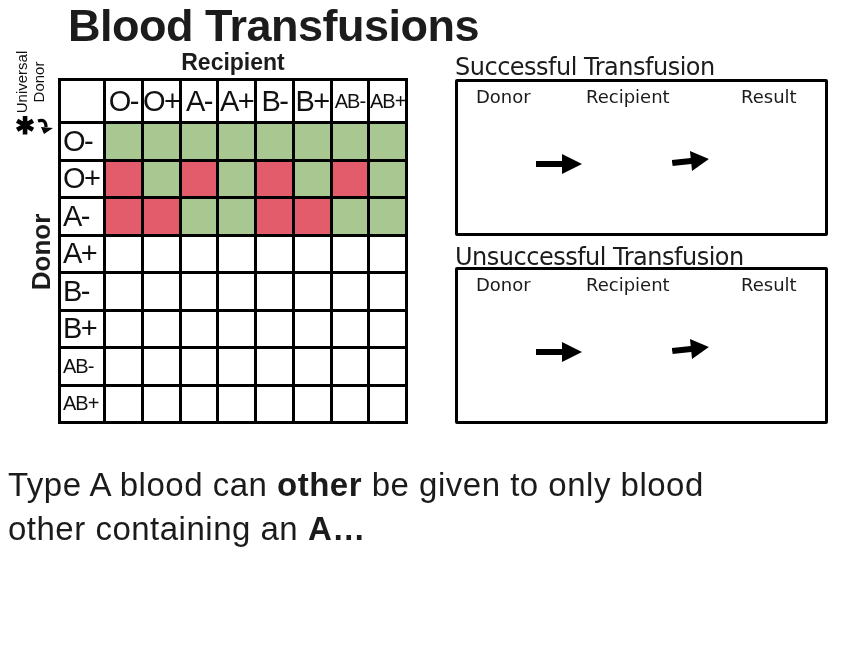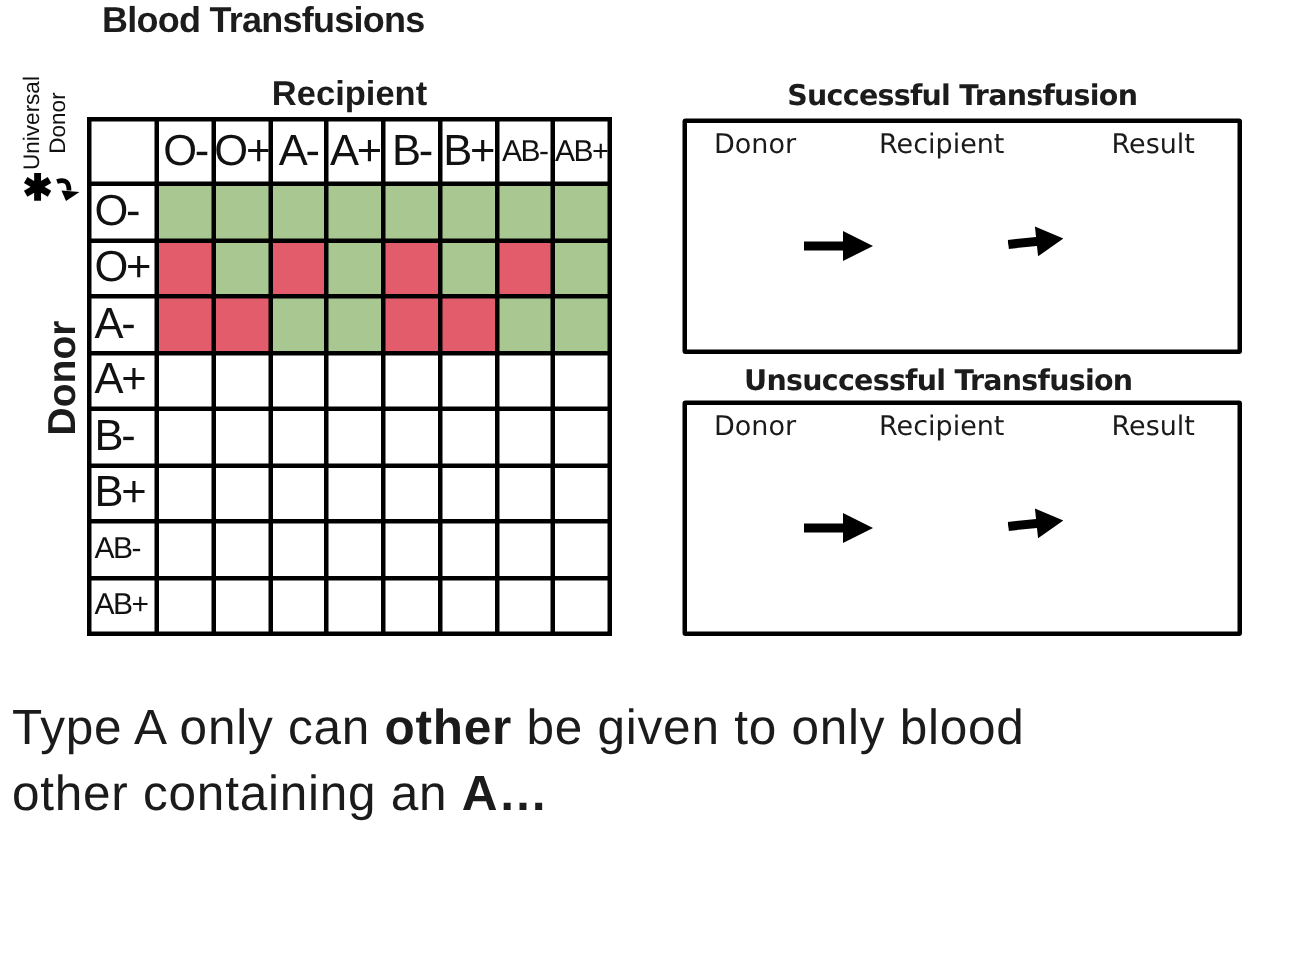--- a/index.html
+++ b/index.html
@@ -1,20 +1,20 @@
 <!DOCTYPE html>
 <html><head>
 <meta charset="utf-8">
 <style>
   html,body{margin:0;padding:0;background:#ffffff;}
   .page{position:relative;width:864px;height:648px;background:#ffffff;overflow:hidden;
         font-family:"Liberation Sans",sans-serif;color:#1b1b1b;}
 
   
-  .main-title{position:absolute;left:68px;top:0px;font-size:24px;font-weight:800;
+  .main-title{position:absolute;left:68px;top:0px;font-size:45px;font-weight:800;
               letter-spacing:-0.5px;color:#1c1c1c;}
 
   
   .recipient-label{position:absolute;left:58px;top:49px;width:350px;text-align:center;
                    font-size:23px;font-weight:800;color:#1c1c1c;}
   .donor-label{position:absolute;left:-8px;top:238px;width:96px;height:28px;
                transform:rotate(-90deg);font-size:26px;font-weight:800;text-align:center;
                color:#1c1c1c;}
   .universal-note{position:absolute;left:-9px;top:63px;width:82px;height:38px;
                   transform:rotate(-90deg);font-size:15px;line-height:17px;text-align:center;
@@ -26,21 +26,21 @@
   
   .grid{position:absolute;left:58px;top:78px;width:350px;height:346px;box-sizing:border-box;
         background:#000;border:3px solid #000;display:grid;
         grid-template-columns:42px repeat(8,1fr);grid-template-rows:40px repeat(8,1fr);gap:3px;}
   .gcell{background:#fff;display:flex;align-items:center;justify-content:center;
          font-size:29px;letter-spacing:-1.5px;color:#111;overflow:hidden;}
   .gcell.sm{font-size:20px;letter-spacing:-1px;}
   .gcell.rowlab{justify-content:flex-start;padding-left:2px;}
 
   
-  .panel-title{position:absolute;width:373px;text-align:center;font-size:19px;font-weight:700;
+  .panel-title{position:absolute;width:373px;text-align:left;font-size:24px;font-weight:400;
                color:#1c1c1c;font-family:"DejaVu Sans","Liberation Sans",sans-serif;letter-spacing:-0.5px;}
   .panel-box{position:absolute;width:373px;height:157px;box-sizing:border-box;
              border:3px solid #000;border-radius:2px;background:#fff;}
   .panel-box .ph{position:absolute;top:4px;font-size:18px;color:#1b1b1b;
                  font-family:"DejaVu Sans","Liberation Sans",sans-serif;}
   .ph1{left:18px;} .ph2{left:128px;} .ph3{left:283px;}
   .arrow1{position:absolute;left:78px;top:70px;}
   .arrow2{position:absolute;left:214px;top:67px;transform:rotate(-6deg);}
 
   
@@ -161,28 +161,28 @@
     <span class="ph ph2">Recipient</span>
     <span class="ph ph3">Result</span>
     <svg class="arrow1" width="46" height="24" viewBox="0 0 46 24">
       <polygon points="0,9 26,9 26,2 46,12 26,22 26,15 0,15" fill="#000"></polygon>
     </svg>
     <svg class="arrow2" width="37" height="24" viewBox="0 0 37 24">
       <polygon points="0,9 19,9 19,2 37,12 19,22 19,15 0,15" fill="#000"></polygon>
     </svg>
   </div>
 
-  <div class="panel-title" style="left:439px;top:243px;">Unsuccessful Transfusion</div>
+  <div class="panel-title" style="left:455px;top:243px;">Unsuccessful Transfusion</div>
   <div class="panel-box" style="left:455px;top:267px;">
     <span class="ph ph1">Donor</span>
     <span class="ph ph2">Recipient</span>
     <span class="ph ph3">Result</span>
     <svg class="arrow1" width="46" height="24" viewBox="0 0 46 24">
       <polygon points="0,9 26,9 26,2 46,12 26,22 26,15 0,15" fill="#000"></polygon>
     </svg>
     <svg class="arrow2" width="37" height="24" viewBox="0 0 37 24">
       <polygon points="0,9 19,9 19,2 37,12 19,22 19,15 0,15" fill="#000"></polygon>
     </svg>
   </div>
 
-  <p class="caption" id="caption"><span>Type A only can </span><span style="font-weight: bold;">other</span><span> be given to only blood</span><br><span>other containing an </span><span style="font-weight: bold;">A…</span></p>
+  <p class="caption" id="caption"><span>Type A blood can </span><span style="font-weight: bold;">other</span><span> be given to only blood</span><br><span>other containing an </span><span style="font-weight: bold;">A…</span></p>
 
 </div>
 
 </body></html>

